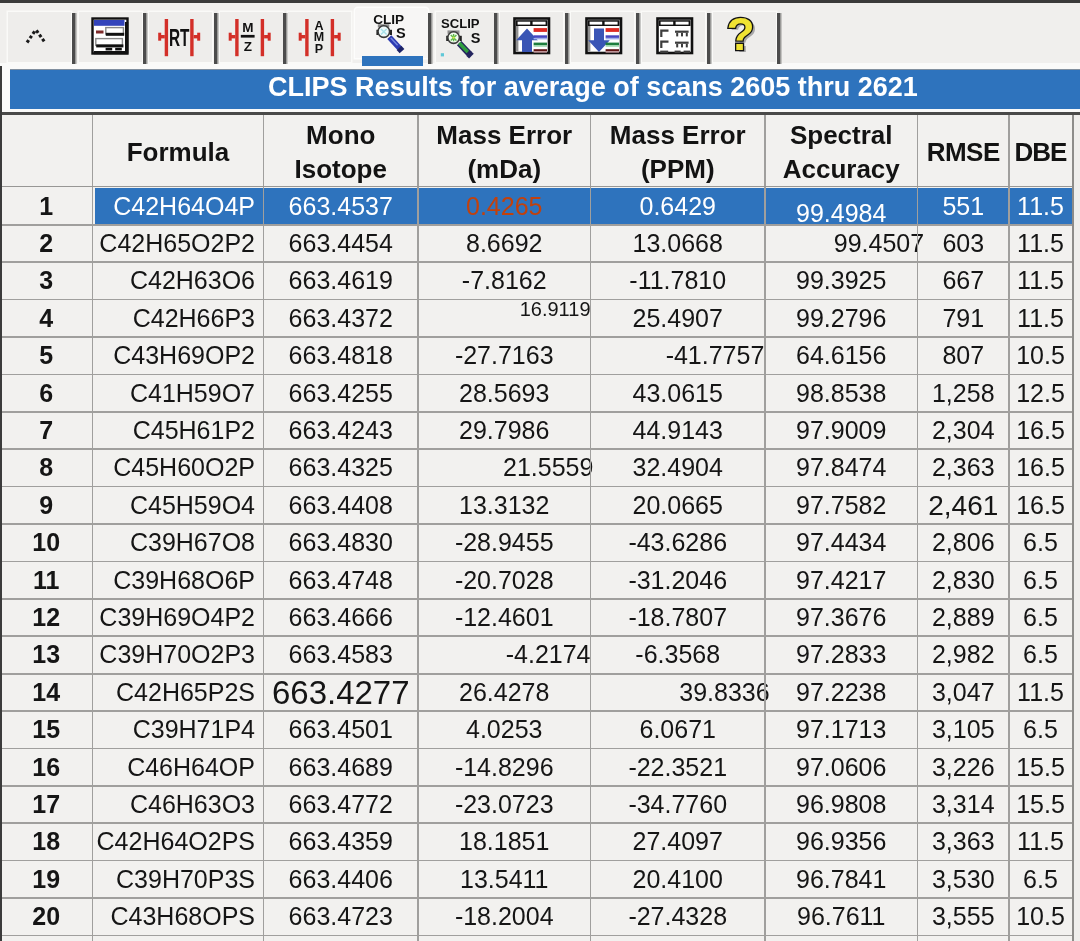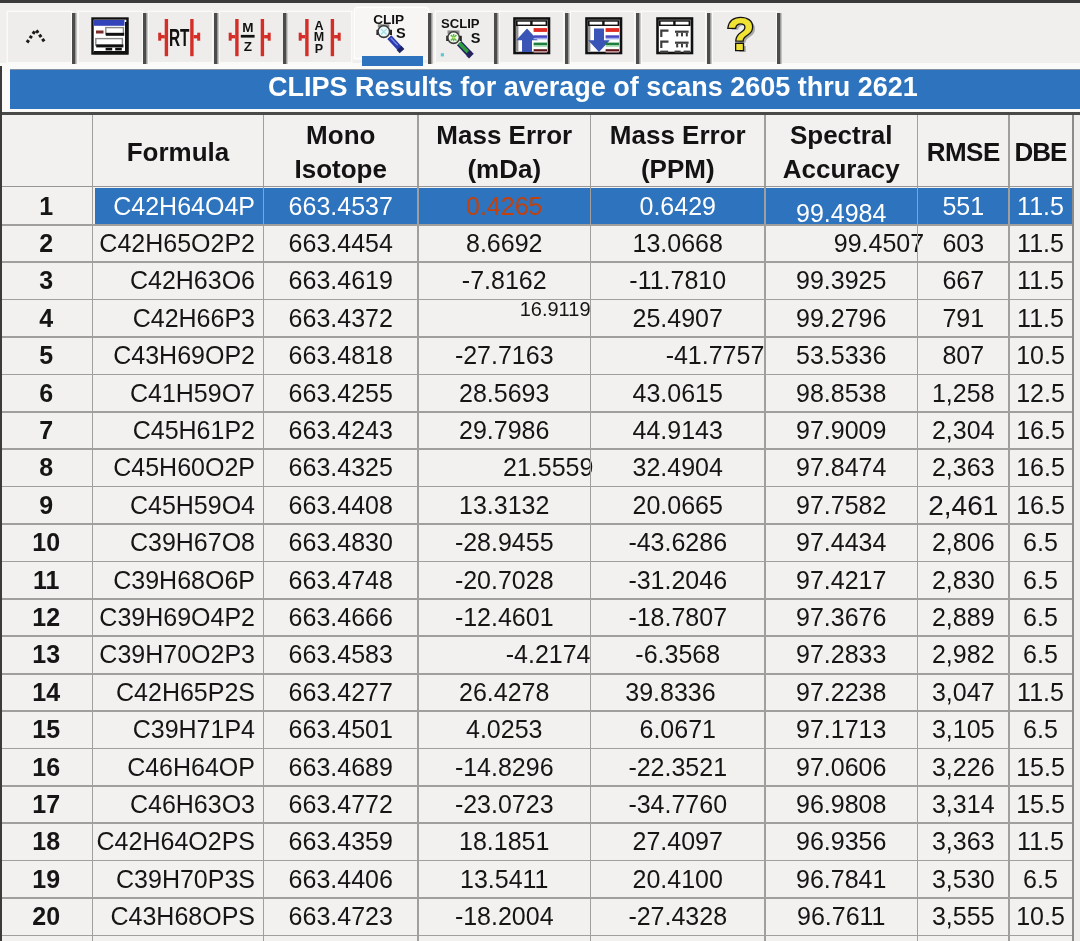--- a/index.html
+++ b/index.html
@@ -216,21 +216,21 @@
 <div class="cell dat" style="left:418.0px;top:291px;width:172.5px;height:37.4px;line-height:37.4px;font-size:20px;text-align:right;">16.9119</div>
 <div class="cell dat" style="left:590.5px;top:299.7px;width:174.5px;height:37.4px;line-height:37.4px;font-size:25px;">25.4907</div>
 <div class="cell dat" style="left:765.0px;top:299.7px;width:152.5px;height:37.4px;line-height:37.4px;font-size:25px;">99.2796</div>
 <div class="cell dat" style="left:917.5px;top:299.7px;width:91.5px;height:37.4px;line-height:37.4px;font-size:25px;">791</div>
 <div class="cell dat" style="left:1009.0px;top:299.7px;width:63.0px;height:37.4px;line-height:37.4px;font-size:25px;">11.5</div>
 <div class="cell num" style="left:0px;top:337.1px;width:92.5px;height:37.4px;line-height:37.4px;font-size:25px;">5</div>
 <div class="cell frm" style="left:92.5px;top:337.1px;width:162.5px;height:37.4px;line-height:37.4px;font-size:25px;">C43H69OP2</div>
 <div class="cell dat" style="left:263.5px;top:337.1px;width:154.5px;height:37.4px;line-height:37.4px;font-size:25px;">663.4818</div>
 <div class="cell dat" style="left:418.0px;top:337.1px;width:172.5px;height:37.4px;line-height:37.4px;font-size:25px;">-27.7163</div>
 <div class="cell dat" style="left:590.5px;top:337.1px;width:205px;height:37.4px;line-height:37.4px;font-size:25px;margin-left:22px;">-41.7757</div>
-<div class="cell dat" style="left:765.0px;top:337.1px;width:152.5px;height:37.4px;line-height:37.4px;font-size:25px;">53.5336</div>
+<div class="cell dat" style="left:765.0px;top:337.1px;width:152.5px;height:37.4px;line-height:37.4px;font-size:25px;">64.6156</div>
 <div class="cell dat" style="left:917.5px;top:337.1px;width:91.5px;height:37.4px;line-height:37.4px;font-size:25px;">807</div>
 <div class="cell dat" style="left:1009.0px;top:337.1px;width:63.0px;height:37.4px;line-height:37.4px;font-size:25px;">10.5</div>
 <div class="cell num" style="left:0px;top:374.5px;width:92.5px;height:37.4px;line-height:37.4px;font-size:25px;">6</div>
 <div class="cell frm" style="left:92.5px;top:374.5px;width:162.5px;height:37.4px;line-height:37.4px;font-size:25px;">C41H59O7</div>
 <div class="cell dat" style="left:263.5px;top:374.5px;width:154.5px;height:37.4px;line-height:37.4px;font-size:25px;">663.4255</div>
 <div class="cell dat" style="left:418.0px;top:374.5px;width:172.5px;height:37.4px;line-height:37.4px;font-size:25px;">28.5693</div>
 <div class="cell dat" style="left:590.5px;top:374.5px;width:174.5px;height:37.4px;line-height:37.4px;font-size:25px;border-radius:10px;">43.0615</div>
 <div class="cell dat" style="left:765.0px;top:374.5px;width:152.5px;height:37.4px;line-height:37.4px;font-size:25px;">98.8538</div>
 <div class="cell dat" style="left:917.5px;top:374.5px;width:91.5px;height:37.4px;line-height:37.4px;font-size:25px;">1,258</div>
 <div class="cell dat" style="left:1009.0px;top:374.5px;width:63.0px;height:37.4px;line-height:37.4px;font-size:25px;">12.5</div>
@@ -285,23 +285,23 @@
 <div class="cell num" style="left:0px;top:636.3px;width:92.5px;height:37.4px;line-height:37.4px;font-size:25px;">13</div>
 <div class="cell frm" style="left:92.5px;top:636.3px;width:162.5px;height:37.4px;line-height:37.4px;font-size:25px;">C39H70O2P3</div>
 <div class="cell dat" style="left:263.5px;top:636.3px;width:154.5px;height:37.4px;line-height:37.4px;font-size:25px;">663.4583</div>
 <div class="cell dat" style="left:418.0px;top:636.3px;width:172.5px;height:37.4px;line-height:37.4px;font-size:25px;text-align:right;">-4.2174</div>
 <div class="cell dat" style="left:590.5px;top:636.3px;width:174.5px;height:37.4px;line-height:37.4px;font-size:25px;">-6.3568</div>
 <div class="cell dat" style="left:765.0px;top:636.3px;width:152.5px;height:37.4px;line-height:37.4px;font-size:25px;">97.2833</div>
 <div class="cell dat" style="left:917.5px;top:636.3px;width:91.5px;height:37.4px;line-height:37.4px;font-size:25px;">2,982</div>
 <div class="cell dat" style="left:1009.0px;top:636.3px;width:63.0px;height:37.4px;line-height:37.4px;font-size:25px;">6.5</div>
 <div class="cell num" style="left:0px;top:673.7px;width:92.5px;height:37.4px;line-height:37.4px;font-size:25px;">14</div>
 <div class="cell frm" style="left:92.5px;top:673.7px;width:162.5px;height:37.4px;line-height:37.4px;font-size:25px;">C42H65P2S</div>
-<div class="cell dat" style="left:263.5px;top:673.7px;width:154.5px;height:37.4px;line-height:37.4px;font-size:25px;">663.4277</div>
+<div class="cell dat" style="left:263.5px;top:673.7px;width:154.5px;height:37.4px;line-height:37.4px;font-size:33px;">663.4277</div>
 <div class="cell dat" style="left:418.0px;top:673.7px;width:172.5px;height:37.4px;line-height:37.4px;font-size:25px;">26.4278</div>
-<div class="cell dat" style="left:570px;top:673.7px;width:201px;height:37.4px;line-height:37.4px;font-size:25px;">39.8336</div>
+<div class="cell dat" style="left:624px;top:673.7px;width:201px;height:37.4px;line-height:37.4px;font-size:25px;">39.8336</div>
 <div class="cell dat" style="left:765.0px;top:673.7px;width:152.5px;height:37.4px;line-height:37.4px;font-size:25px;">97.2238</div>
 <div class="cell dat" style="left:917.5px;top:673.7px;width:91.5px;height:37.4px;line-height:37.4px;font-size:25px;">3,047</div>
 <div class="cell dat" style="left:1009.0px;top:673.7px;width:63.0px;height:37.4px;line-height:37.4px;font-size:25px;">11.5</div>
 <div class="cell num" style="left:0px;top:711.1px;width:92.5px;height:37.4px;line-height:37.4px;font-size:25px;">15</div>
 <div class="cell frm" style="left:92.5px;top:711.1px;width:162.5px;height:37.4px;line-height:37.4px;font-size:25px;">C39H71P4</div>
 <div class="cell dat" style="left:263.5px;top:711.1px;width:154.5px;height:37.4px;line-height:37.4px;font-size:25px;">663.4501</div>
 <div class="cell dat" style="left:418.0px;top:711.1px;width:172.5px;height:37.4px;line-height:37.4px;font-size:25px;">4.0253</div>
 <div class="cell dat" style="left:590.5px;top:711.1px;width:174.5px;height:37.4px;line-height:37.4px;font-size:25px;">6.0671</div>
 <div class="cell dat" style="left:765.0px;top:711.1px;width:152.5px;height:37.4px;line-height:37.4px;font-size:25px;">97.1713</div>
 <div class="cell dat" style="left:917.5px;top:711.1px;width:91.5px;height:37.4px;line-height:37.4px;font-size:25px;">3,105</div>

